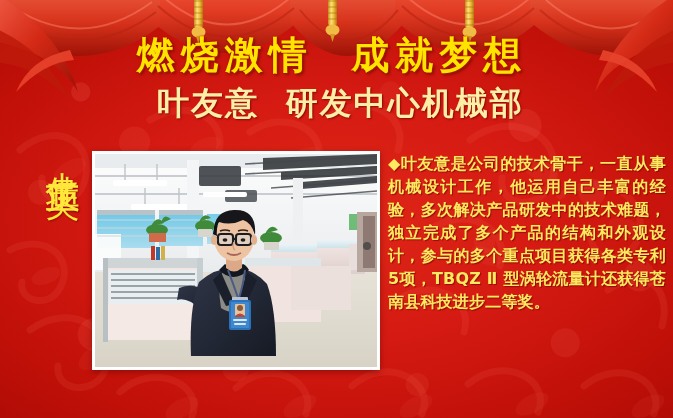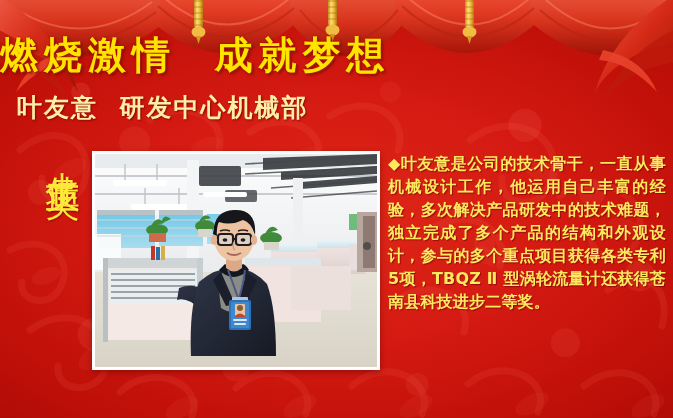--- a/index.html
+++ b/index.html
@@ -37,32 +37,32 @@
   .swirls{
     position:absolute;inset:0;pointer-events:none;opacity:.38;
   }
   .swirls svg{width:100%;height:100%;display:block;}
 
   
   .valance{position:absolute;left:0;top:0;width:673px;height:104px;pointer-events:none;}
   .valance svg{display:block;width:673px;height:104px;}
 
   
-  .title-wrap{position:absolute;left:0;top:36px;width:664px;}
+  .title-wrap{position:absolute;left:0;top:36px;width:664px;text-align:center;}
   .main-title{
     font-family:"DejaVu Serif","Liberation Serif",serif;
     font-size:38px;font-weight:700;letter-spacing:6px;
     color:#ffe400;line-height:1;
     text-shadow:0 0 2px #b00000, 1px 1px 0 #9a2200, 2px 2px 3px rgba(90,0,0,.55);
     white-space:pre;
   }
   .sub-title{
-    margin-top:21px;
+    margin-top:13px;
     font-family:"DejaVu Sans","Liberation Sans",sans-serif;
-    font-size:25px;font-weight:700;letter-spacing:2px;
+    font-size:32px;font-weight:700;letter-spacing:2px;
     color:#ffefa6;line-height:1;
     text-shadow:1px 1px 2px rgba(110,0,0,.75);
     white-space:pre;
     padding-left:17px;
   }
 
   
   .vertical-award{
     position:absolute;left:40px;top:145px;width:42px;
     font-family:"DejaVu Sans","Liberation Sans",sans-serif;

